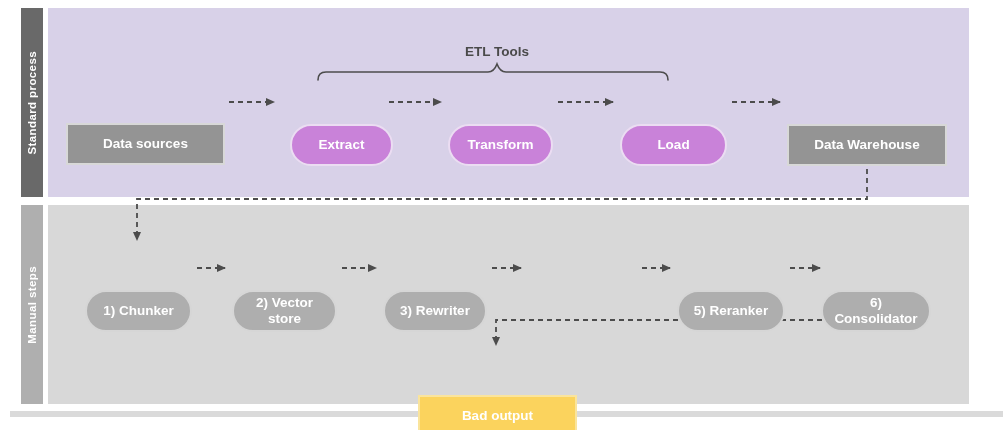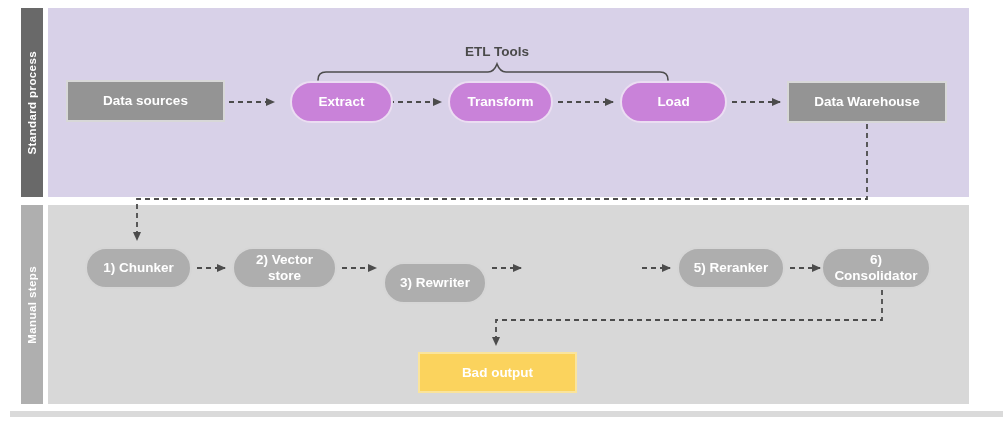--- a/index.html
+++ b/index.html
@@ -35,34 +35,35 @@
   }
   .node {
     position: absolute;
     box-sizing: border-box;
     display: flex; align-items: center; justify-content: center;
     color: #ffffff; font-weight: 700; font-size: 13.5px;
     line-height: 1.15; text-align: center;
     border: 2px solid transparent;
     padding: 0 8px;
     z-index: 2;
+    margin-top: 43px;
   }
   .gray-box   { background: #949494; border-color: #D8D8D8; }
   .purple-pill{ background: #C982D9; border-color: #EBDDF2; border-radius: 21px; }
   .gray-pill  { background: #AEAEAE; border-color: #D6D6D6; border-radius: 21px; }
   .yellow-box { background: #FBD35D; border-color: #FAE49C; }
 
   .n-data-sources   { left: 66px;  top: 80px;  width: 159px; height: 42px; }
   .n-extract        { left: 290px; top: 81px;  width: 103px; height: 42px; }
   .n-transform      { left: 448px; top: 81px;  width: 105px; height: 42px; }
   .n-load           { left: 620px; top: 81px;  width: 107px; height: 42px; justify-content: center; }
   .n-data-warehouse { left: 787px; top: 81px;  width: 160px; height: 42px; }
   .n-chunker        { left: 85px;  top: 247px; width: 107px; height: 42px; }
   .n-vector-store   { left: 232px; top: 247px; width: 105px; height: 42px; }
-  .n-rewriter       { left: 383px; top: 262px; width: 104px; height: 42px; }
+  .n-rewriter       { left: 383px; top: 247px; width: 104px; height: 42px; }
   .n-retriever      { left: 528px; top: 247px; width: 109px; height: 42px; }
   .n-reranker       { left: 677px; top: 247px; width: 108px; height: 42px; }
   .n-consolidator   { left: 821px; top: 247px; width: 110px; height: 42px; }
   .n-bad-output     { left: 418px; top: 352px; width: 159px; height: 41px; }
 
   .etl-label {
     position: absolute; left: 427px; top: 44px; width: 140px;
     text-align: center; color: #4A4A4A; font-weight: 700; font-size: 13.5px;
     z-index: 2;
   }

